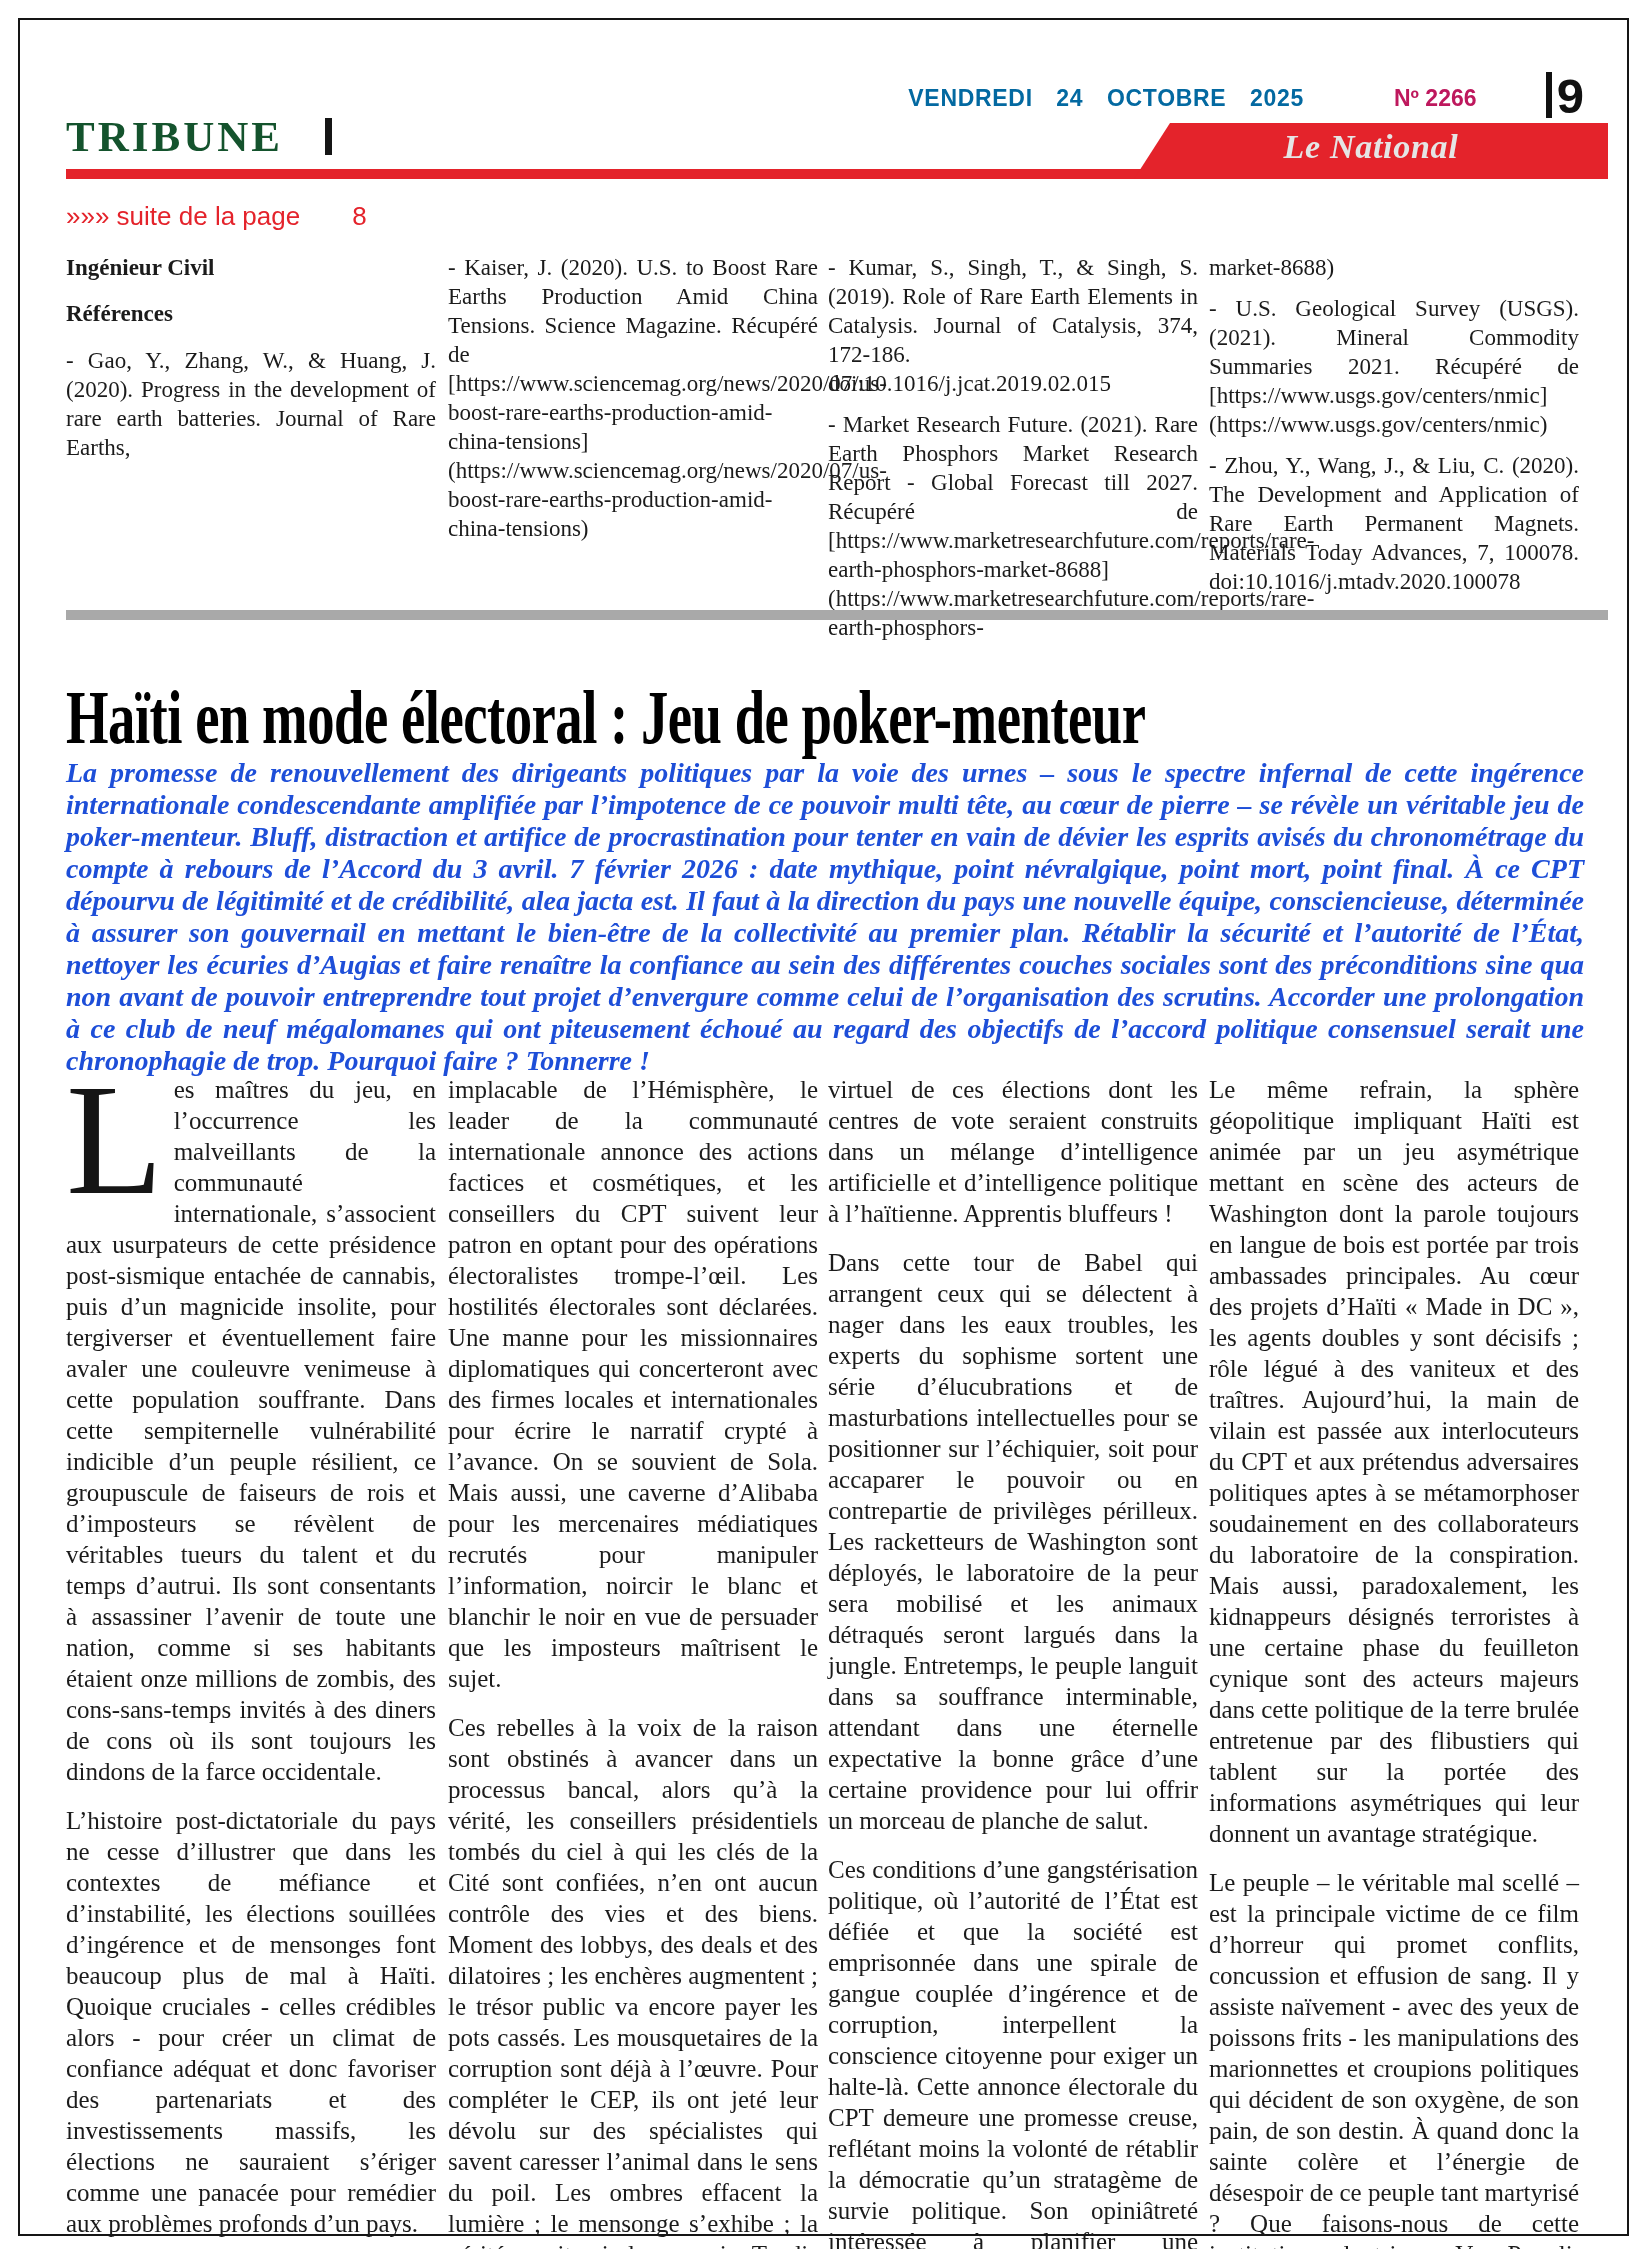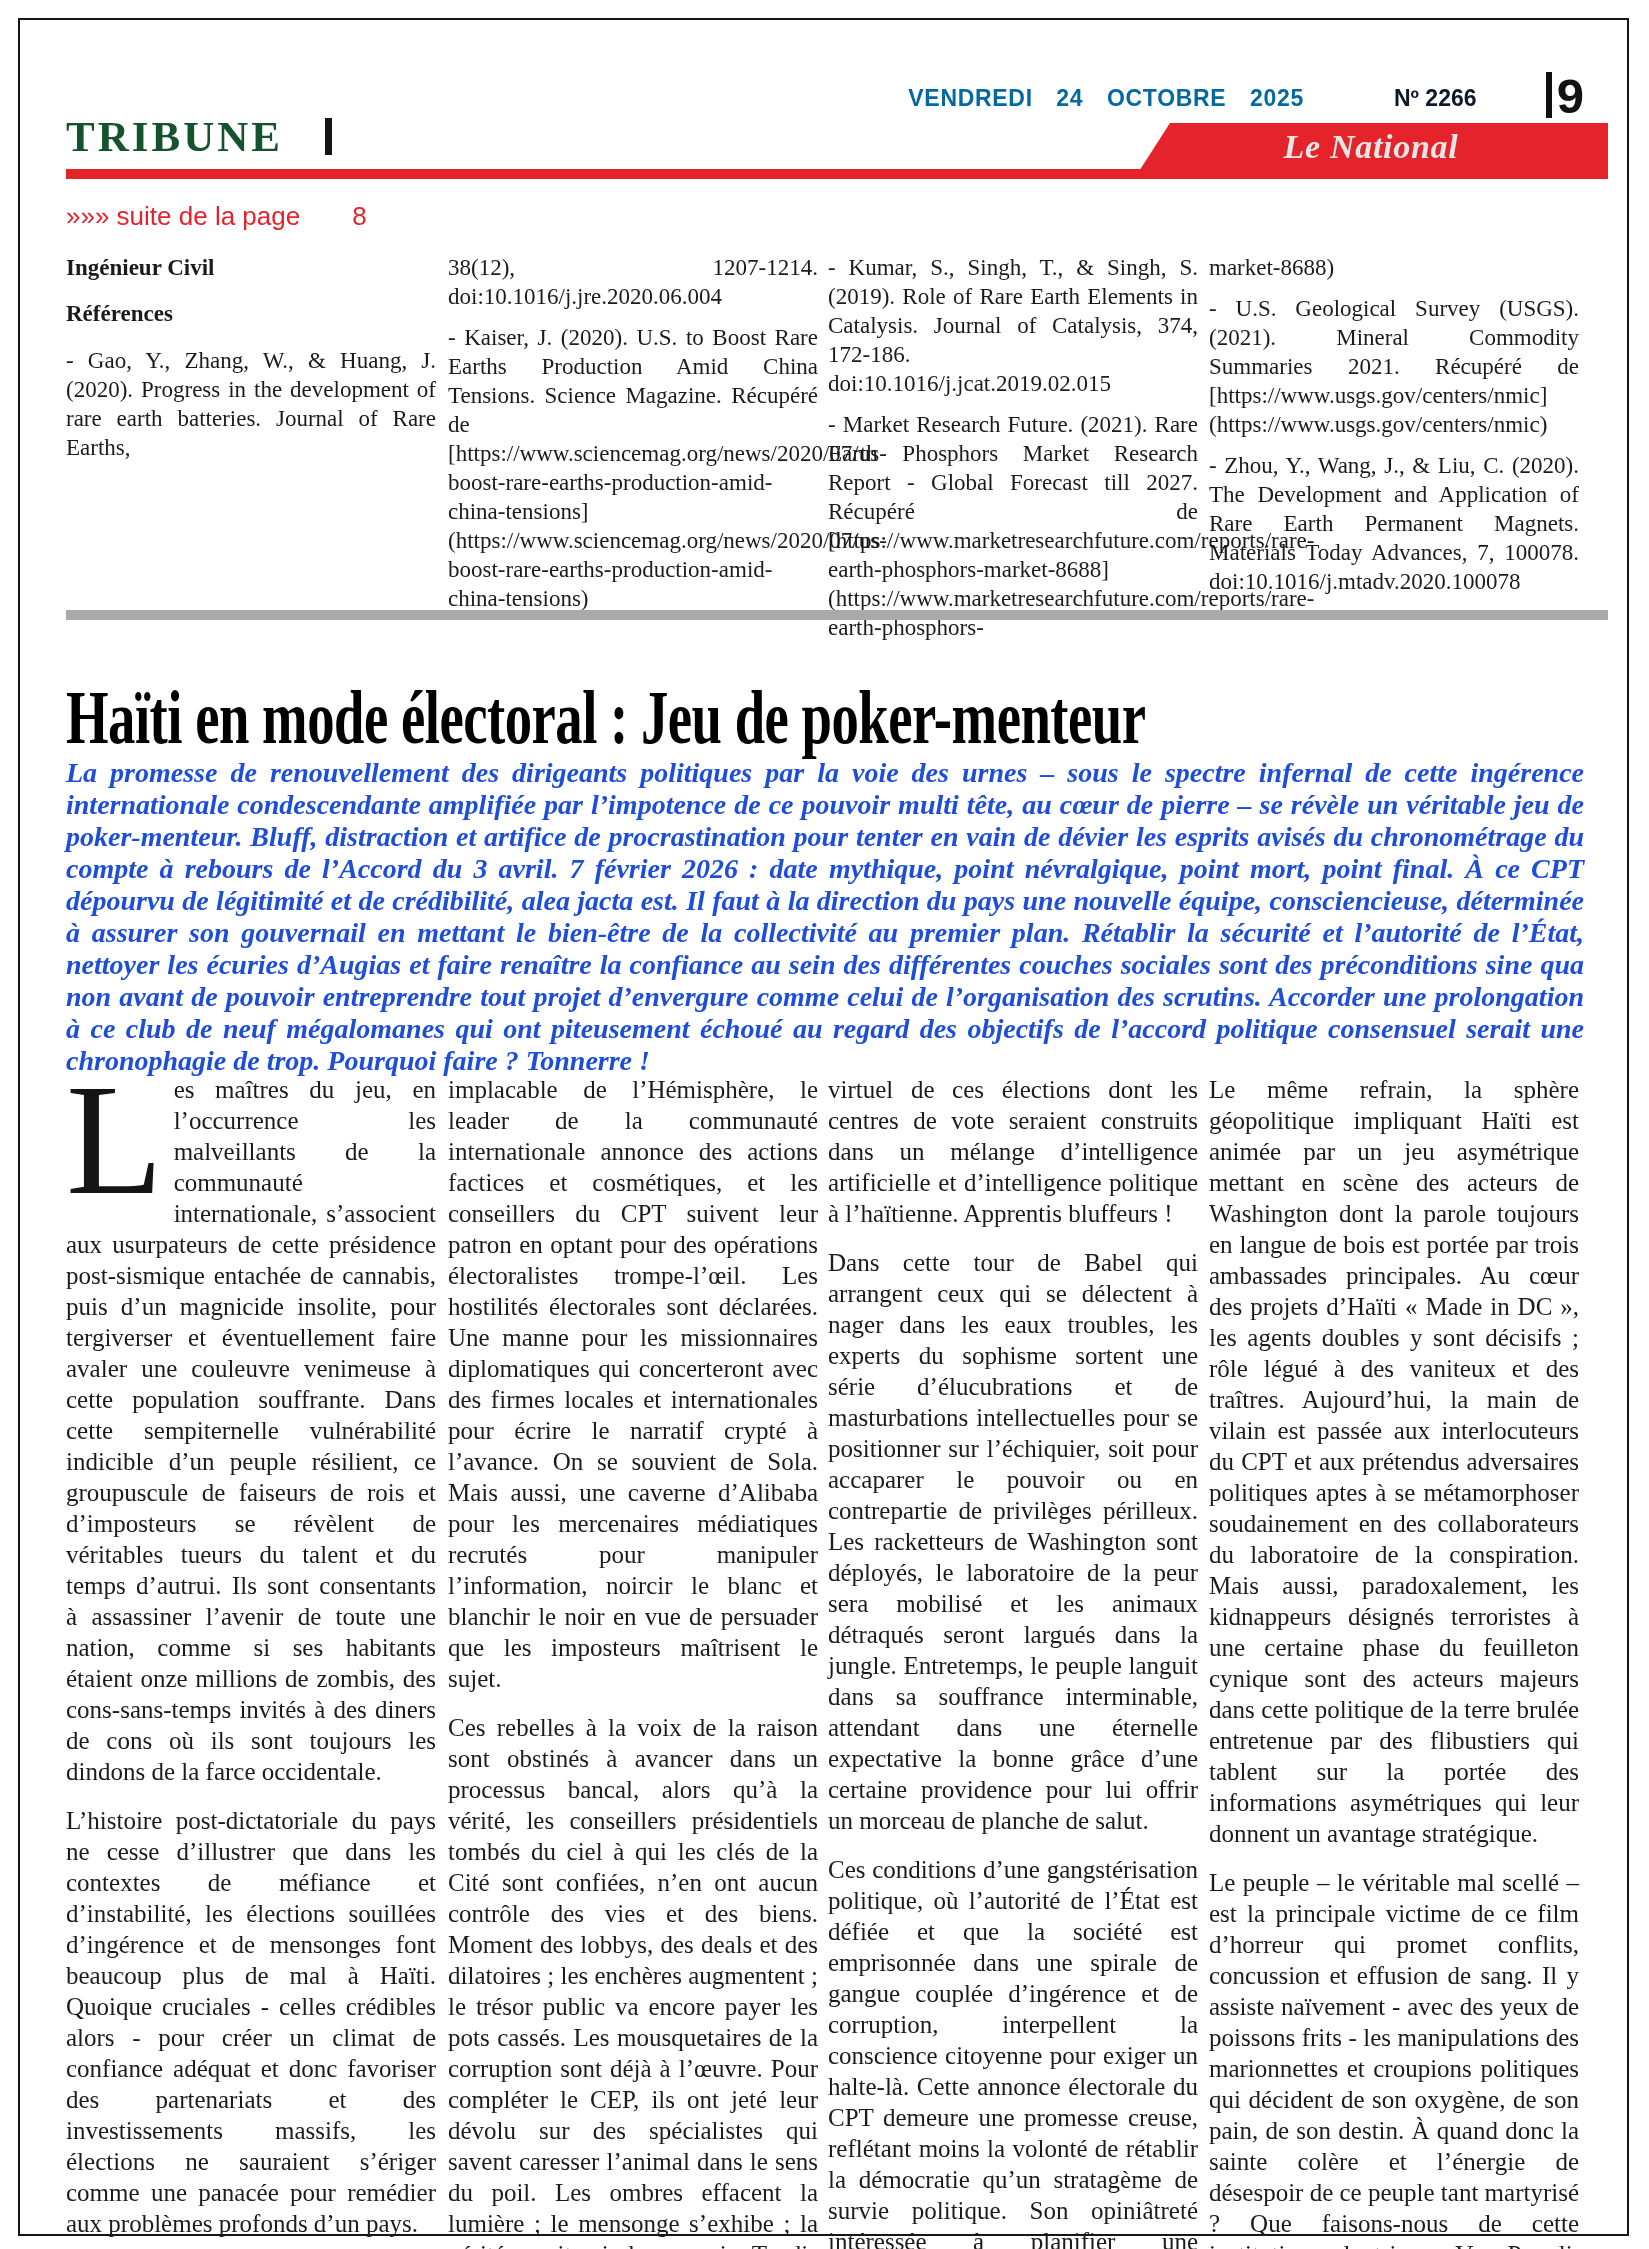--- a/index.html
+++ b/index.html
@@ -5,21 +5,21 @@
   html,body{margin:0;padding:0;background:#ffffff;}
   body{width:1650px;height:2250px;position:relative;overflow:hidden;
        font-family:"Liberation Serif",serif;color:#1b1b1b;}
   .page-frame{position:absolute;left:18px;top:18px;width:1611px;height:2218px;
        border:2.2px solid #151515;box-sizing:border-box;}
   
   .masthead-row{position:absolute;top:72px;right:66px;display:flex;align-items:flex-end;gap:0;}
   .issue-date{font-family:"Liberation Sans",sans-serif;font-weight:bold;font-size:23px;
        letter-spacing:0.7px;word-spacing:16.5px;color:#0369a1;padding-bottom:6px;}
   .issue-number{font-family:"Liberation Sans",sans-serif;font-weight:bold;font-size:23px;
-       color:#0f172a;margin-left:90px;padding-bottom:6px;}
+       color:#be185d;margin-left:90px;padding-bottom:6px;}
   .page-num-group{display:flex;align-items:flex-end;margin-left:69px;}
   .page-num-bar{width:6.7px;height:46px;background:#111;}
   .page-num{font-family:"Liberation Sans",sans-serif;font-weight:bold;font-size:49px;
        line-height:.85;color:#111;margin-left:4.5px;}
   .section-row{position:absolute;left:66px;top:112px;display:flex;align-items:center;}
   .section-title{font-weight:bold;font-size:43px;letter-spacing:3px;color:#14532d;}
   .section-bar{width:6.7px;height:37px;background:#151515;margin-left:42px;}
   .brand-banner{position:absolute;top:123px;right:42px;width:474px;height:56px;
        clip-path:polygon(36px 0,100% 0,100% 100%,0 100%);
        display:flex;align-items:center;justify-content:center;}
@@ -75,21 +75,20 @@
 <div class="suite-top" style="color: rgb(228, 35, 43);">
   <span>»»» suite de la page</span><span class="pg">8</span>
 </div>
 
 <div class="refcol c1">
   <p class="ref-byline">Ingénieur Civil</p>
   <p class="ref-heading">Références</p>
   <p class="refp">- Gao, Y., Zhang, W., &amp; Huang, J. (2020). Progress in the development of rare earth batteries. Journal of Rare Earths,</p>
 </div>
 <div class="refcol c2">
-  <p class="refp">38(12), 1207-1214. doi:10.1016/j.jre.2020.06.004</p>
   <p class="refp">- Kaiser, J. (2020). U.S. to Boost Rare Earths Production Amid China Tensions. Science Magazine. Récupéré de [https://www.sciencemag.org/news/2020/07/us-boost-rare-earths-production-amid-china-tensions] (https://www.sciencemag.org/news/2020/07/us-boost-rare-earths-production-amid-china-tensions)</p>
 </div>
 <div class="refcol c3">
   <p class="refp">- Kumar, S., Singh, T., &amp; Singh, S. (2019). Role of Rare Earth Elements in Catalysis. Journal of Catalysis, 374, 172-186. doi:10.1016/j.jcat.2019.02.015</p>
   <p class="refp">- Market Research Future. (2021). Rare Earth Phosphors Market Research Report - Global Forecast till 2027. Récupéré de [https://www.marketresearchfuture.com/reports/rare-earth-phosphors-market-8688] (https://www.marketresearchfuture.com/reports/rare-earth-phosphors-</p>
 </div>
 <div class="refcol c4">
   <p class="refp">market-8688)</p>
   <p class="refp">- U.S. Geological Survey (USGS). (2021). Mineral Commodity Summaries 2021. Récupéré de [https://www.usgs.gov/centers/nmic](https://www.usgs.gov/centers/nmic)</p>
   <p class="refp">- Zhou, Y., Wang, J., &amp; Liu, C. (2020). The Development and Application of Rare Earth Permanent Magnets. Materials Today Advances, 7, 100078. doi:10.1016/j.mtadv.2020.100078</p>

